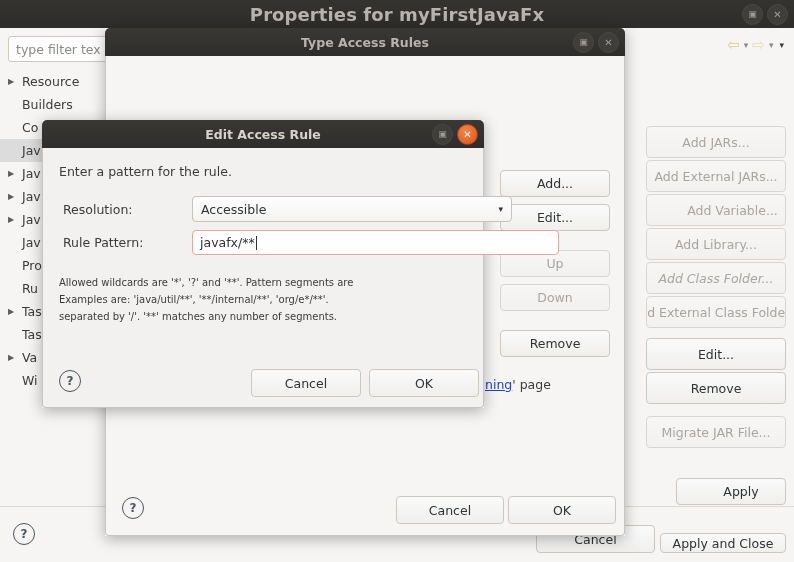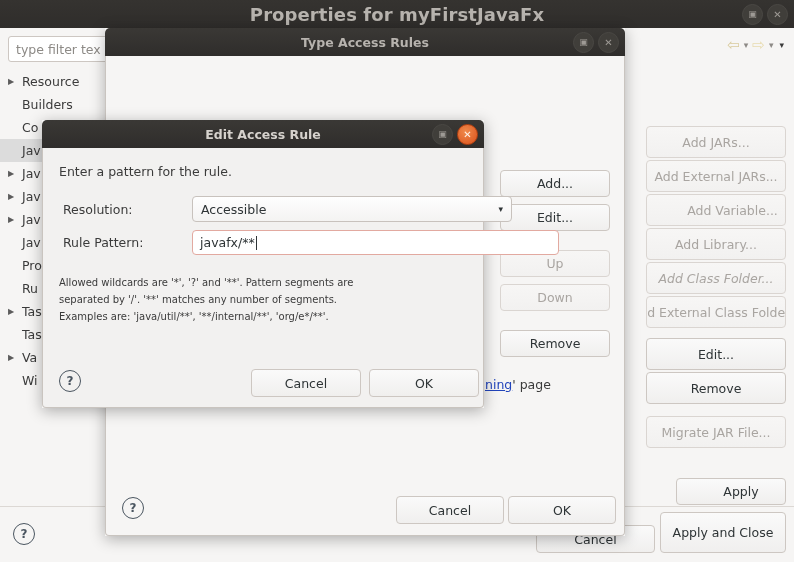--- a/index.html
+++ b/index.html
@@ -188,21 +188,21 @@
         <div class="btn rbtn dis" style="top: 388px;">Migrate JAR File...</div>
       </div>
 
     <div class="btn" style="position:absolute;right:8px;top:450px;width:110px;height:27px;padding-left:20px;">Apply</div>
 
     <div class="win-sep"></div>
 
     <div class="help-ico" style="position:absolute;left:13px;bottom:17px;">?</div>
 
     <div class="btn" style="position:absolute;right:139px;bottom:9px;width:119px;height:28px;">Cancel</div>
-    <div class="btn" style="position:absolute;right:8px;bottom:9px;width:126px;height:41px;">Apply and Close</div>
+    <div class="btn" style="position:absolute;right:8px;bottom:9px;width:126px;height:20px;">Apply and Close</div>
   </div>
 
   <div class="dlg" id="dlg-tar">
     <div class="dlg-title">
       <span class="t">Type Access Rules</span>
       <div class="dlg-btns">
         <div class="tb-btn small-sq">▣</div>
         <div class="tb-btn">✕</div>
       </div>
     </div>
@@ -252,22 +252,22 @@
       <div class="frow" style="top:82px;">
         <span class="flabel">Rule Pattern:</span>
         <div class="tinput">
           <span>javafx/**</span>
             <span class="caretbar"></span>
         </div>
       </div>
 
       <div class="ear-hint">
         <div>Allowed wildcards are '*', '?' and '**'. Pattern segments are</div>
+        <div>Examples are: 'java/util/**', '**/internal/**', 'org/e*/**'.</div>
         <div>separated by '/'. '**' matches any number of segments.</div>
-        <div>Examples are: 'java/util/**', '**/internal/**', 'org/e*/**'.</div>
       </div>
 
       <div class="help-ico" style="position:absolute;left:16px;bottom:15px;">?</div>
       <div class="btn" style="position:absolute;left:208px;bottom:10px;width:110px;height:28px;">Cancel</div>
       <div class="btn" style="position:absolute;left:326px;bottom:10px;width:110px;height:28px;">OK</div>
     </div>
   </div>
 
 </div>
 

